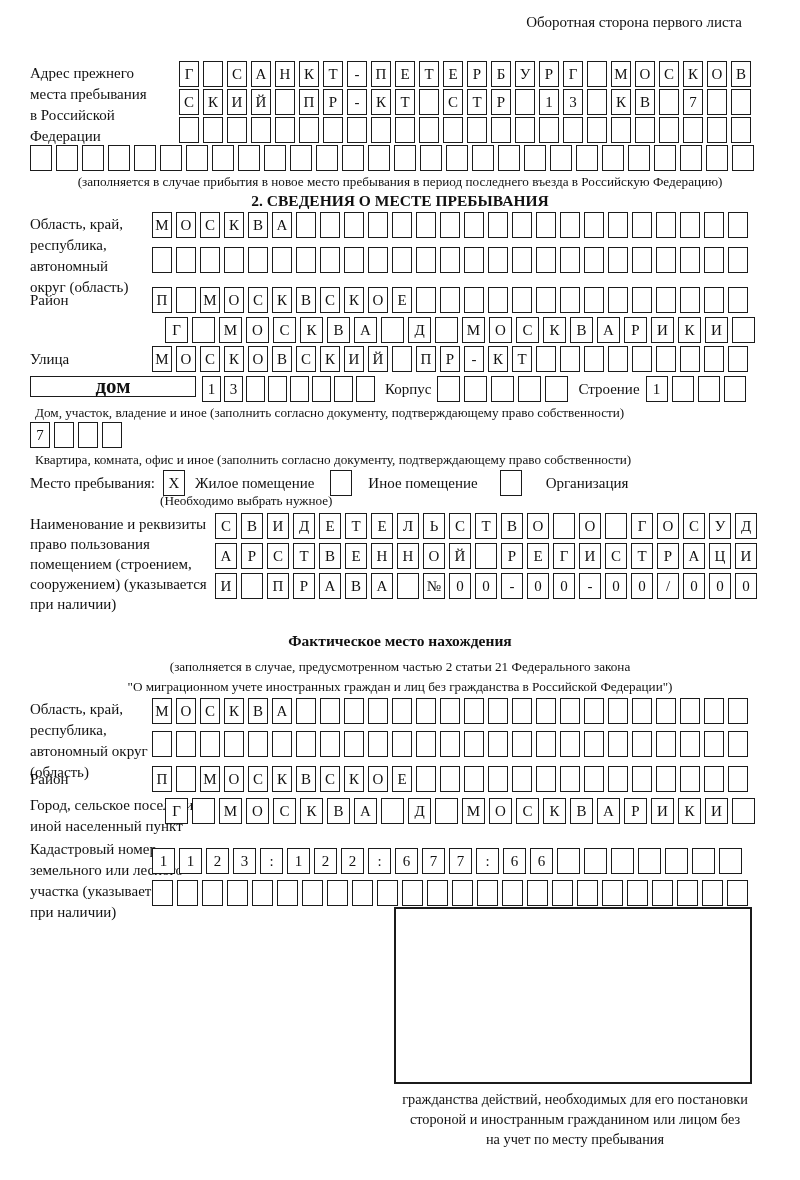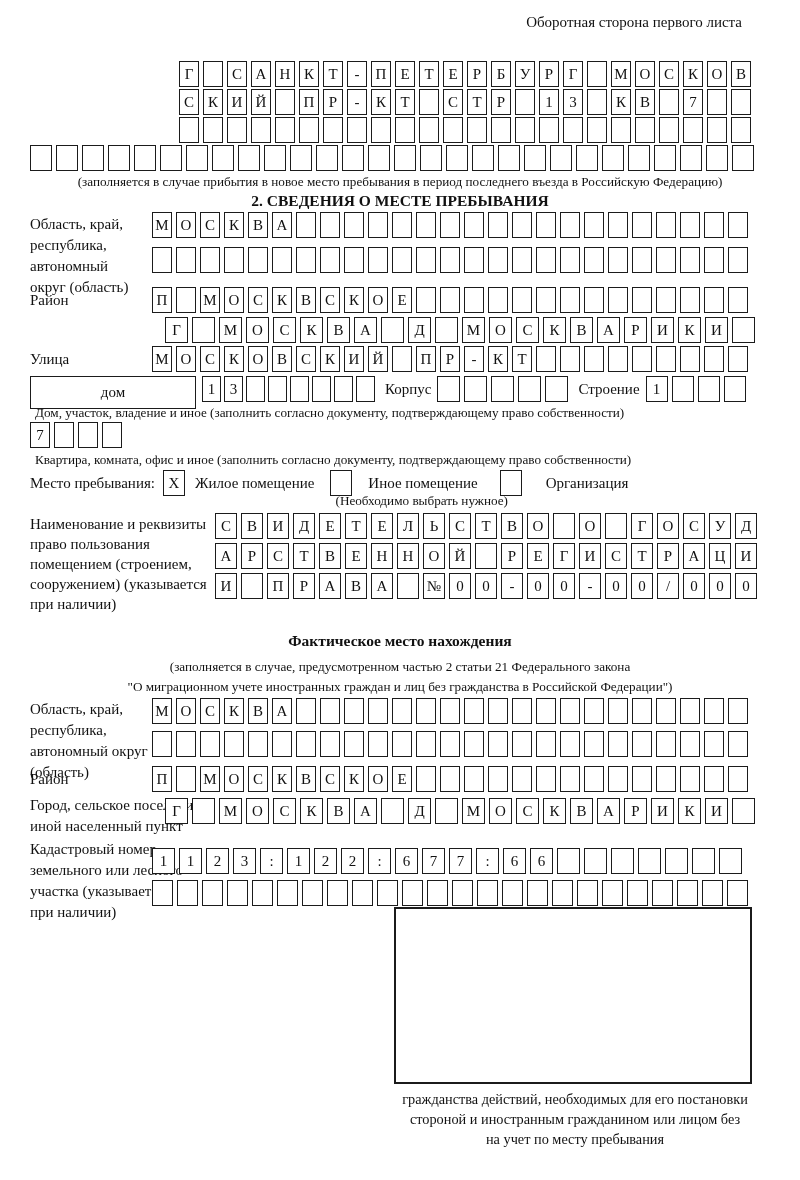--- a/index.html
+++ b/index.html
@@ -13,39 +13,45 @@
   .cellrow{position:absolute;display:flex;gap:4px;}
   .cell{
     height:26px;border:1.5px solid #1b1b1b;box-sizing:border-box;flex:0 0 auto;
     display:flex;align-items:center;justify-content:center;
     font-size:15px;color:#111;background:#fff;
   }
   .caption{position:absolute;font-size:13.2px;color:#111;}
   .center{left:0;width:800px;text-align:center;}
   .title{position:absolute;left:0;width:800px;text-align:center;font-weight:bold;font-size:15.5px;}
   .labelbox{
-    height:33px;border:1.5px solid #1b1b1b;box-sizing:border-box;
-    display:flex;align-items:center;justify-content:center;font-size:15px;flex:0 0 auto;background:#fff;
+    height:21px;border:1.5px solid #1b1b1b;box-sizing:border-box;
+    display:flex;align-items:center;justify-content:center;font-size:21px;flex:0 0 auto;background:#fff;font-weight:bold;
   }
   .inline-lbl{font-size:15px;line-height:27px;flex:0 0 auto;}
   .hrow{position:absolute;display:flex;align-items:flex-start;}
   .cb{
     width:22px;height:26px;border:1.5px solid #1b1b1b;box-sizing:border-box;flex:0 0 auto;
     display:flex;align-items:center;justify-content:center;font-size:15px;background:#fff;
   }
   .bigbox{position:absolute;border:2px solid #1b1b1b;background:#fff;box-sizing:border-box;}
   .note{position:absolute;font-size:14.3px;line-height:20px;text-align:center;}
 </style>
 </head>
 <body>
 
 <div class="page">
 
   <div class="hdr">Оборотная сторона первого листа</div>
 
+  <div class="lbl" style="top:63px;width:150px;">
+      <div>Адрес прежнего</div>
+      <div>места пребывания</div>
+      <div>в Российской</div>
+      <div>Федерации</div>
+    </div>
   <div class="cellrow" style="top:61px;left:179px;">
       <span class="cell" style="width: 20px;">Г</span>
       <span class="cell" style="width: 20px;"></span>
       <span class="cell" style="width: 20px;">С</span>
       <span class="cell" style="width: 20px;">А</span>
       <span class="cell" style="width: 20px;">Н</span>
       <span class="cell" style="width: 20px;">К</span>
       <span class="cell" style="width: 20px;">Т</span>
       <span class="cell" style="width: 20px;">-</span>
       <span class="cell" style="width: 20px;">П</span>
@@ -341,21 +347,21 @@
 
   <div class="hrow" style="top:470px;left:30px;">
     <div class="inline-lbl">Место пребывания:</div>
     <div class="cb" style="margin-left:8px;">X</div>
     <div class="inline-lbl" style="margin-left:10px;">Жилое помещение</div>
     <div class="cb" style="margin-left:16px;"></div>
     <div class="inline-lbl" style="margin-left:16px;">Иное помещение</div>
     <div class="cb" style="margin-left:22px;"></div>
     <div class="inline-lbl" style="margin-left:24px;">Организация</div>
   </div>
-  <div class="caption" style="top:493px;left:148px;width:360px;text-align:right;">(Необходимо выбрать нужное)</div>
+  <div class="caption" style="top:493px;left:160px;width:360px;text-align:left;">(Необходимо выбрать нужное)</div>
 
   <div class="lbl tight" style="top:514px;width:185px;">
       <div>Наименование и реквизиты</div>
       <div>право пользования</div>
       <div>помещением (строением,</div>
       <div>сооружением) (указывается</div>
       <div>при наличии)</div>
     </div>
   <div class="cellrow" style="top:513px;left:215px;">
       <span class="cell" style="width: 22px;">С</span>

